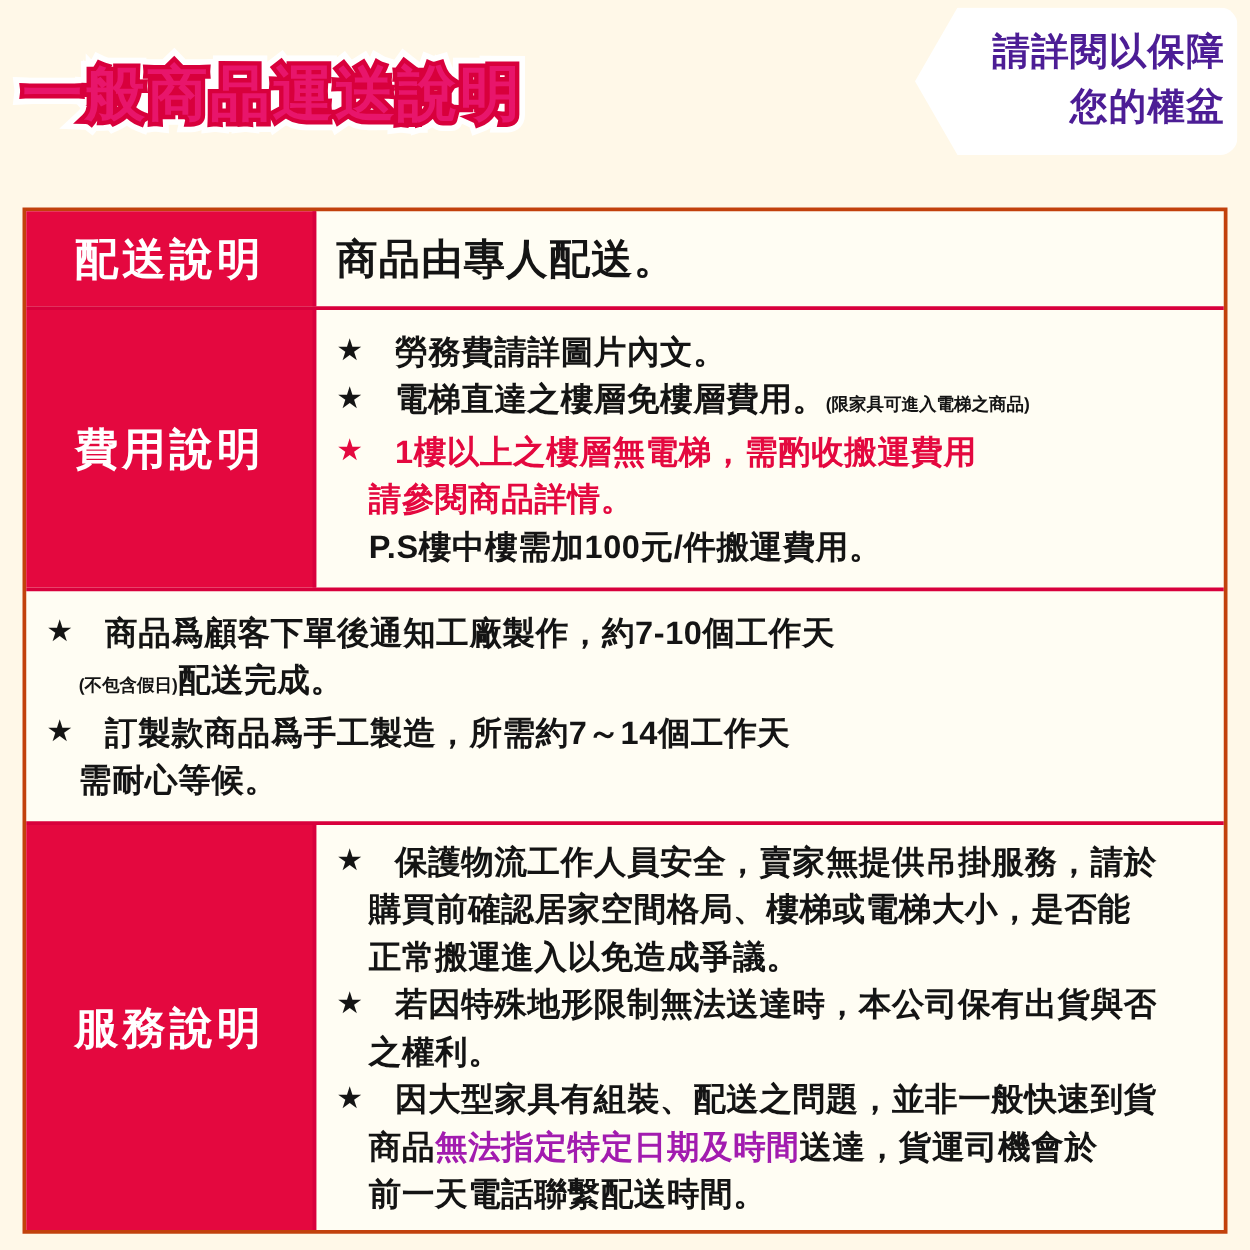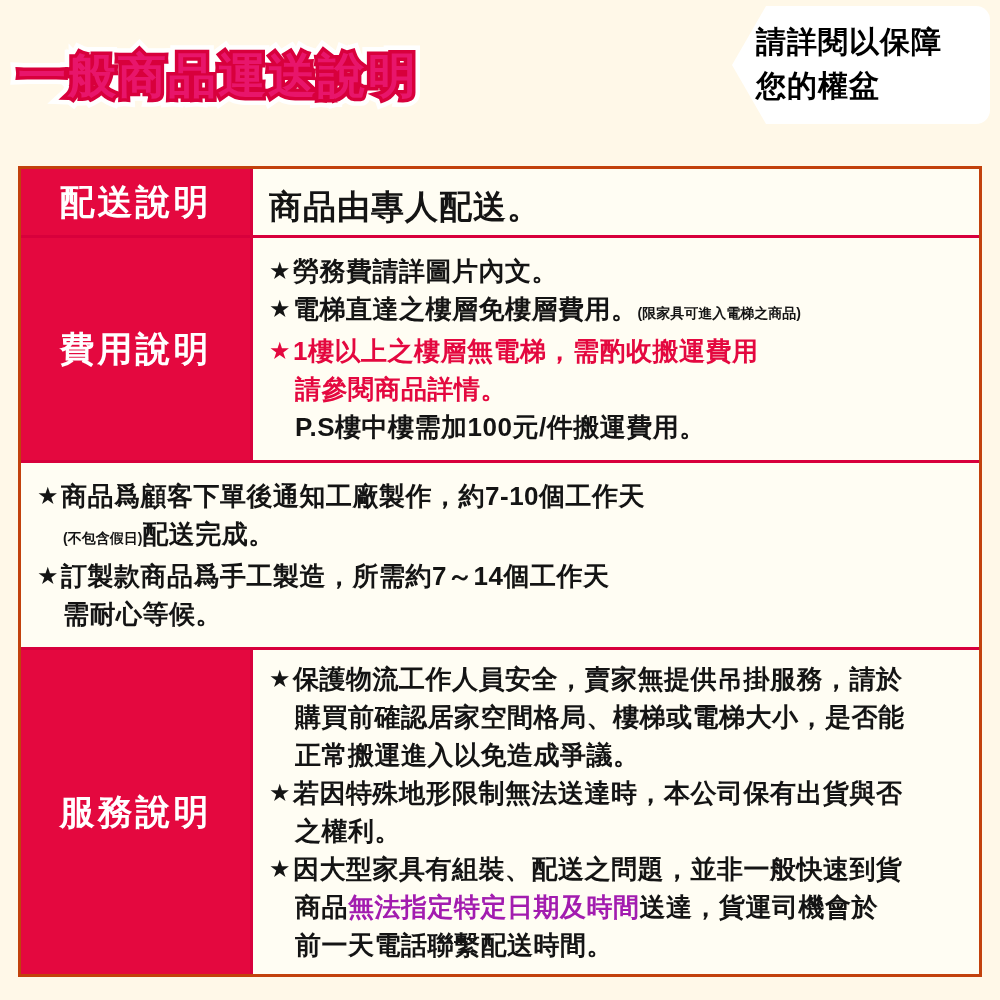--- a/index.html
+++ b/index.html
@@ -69,25 +69,25 @@
     width: 258px;
     height: 118px;
     background: #ffffff;
     border-radius: 6px 14px 14px 6px;
     z-index: 4;
     box-sizing: border-box;
     padding: 14px 10px 0 24px;
     clip-path: polygon(34px 0, 100% 0, 100% 100%, 34px 100%, 0 50%);
   }
   .ribbon-line {
-    color: #000000;
+    color: #4c1d95;
     font-size: 30px;
     font-weight: bold;
     line-height: 44px;
-    text-align: left;
+    text-align: right;
     letter-spacing: 1px;
     white-space: nowrap;
   }
 
   
   .table {
     position: absolute;
     left: 18px;
     top: 166px;
     width: 964px;
@@ -139,42 +139,42 @@
     line-height: 38px;
     letter-spacing: 0.5px;
   }
   .star {
     flex: 0 0 auto;
     color: #141414;
     font-size: 24px;
     line-height: 38px;
     margin-right: 2px;
   }
-  .item-body { flex: 1 1 auto; }
+  .item-body { flex: 1 1 auto; margin-left: 23px; }
   .indent {
     font-size: 26px;
     font-weight: bold;
     line-height: 38px;
     padding-left: 26px;
     letter-spacing: 0.5px;
   }
   .small {
     font-size: 14px;
     font-weight: bold;
     letter-spacing: 0;
   }
   .red {
     color: #e4083f;
   }
   .hl {
     color: #a21caf;
   }
 
   
-  .row-delivery .content-cell { padding-top: 14px; padding-bottom: 4px; }
+  .row-delivery .content-cell { padding-top: 14px; padding-bottom: 14px; }
   .row-fee .content-cell { padding-top: 14px; padding-bottom: 14px; }
   .row-time .content-cell { padding-top: 14px; padding-bottom: 14px; }
   .row-service .content-cell { padding-top: 10px; padding-bottom: 10px; }
 </style>
 </head>
 <body>
 
 <div class="page">
 
   <div class="header">

